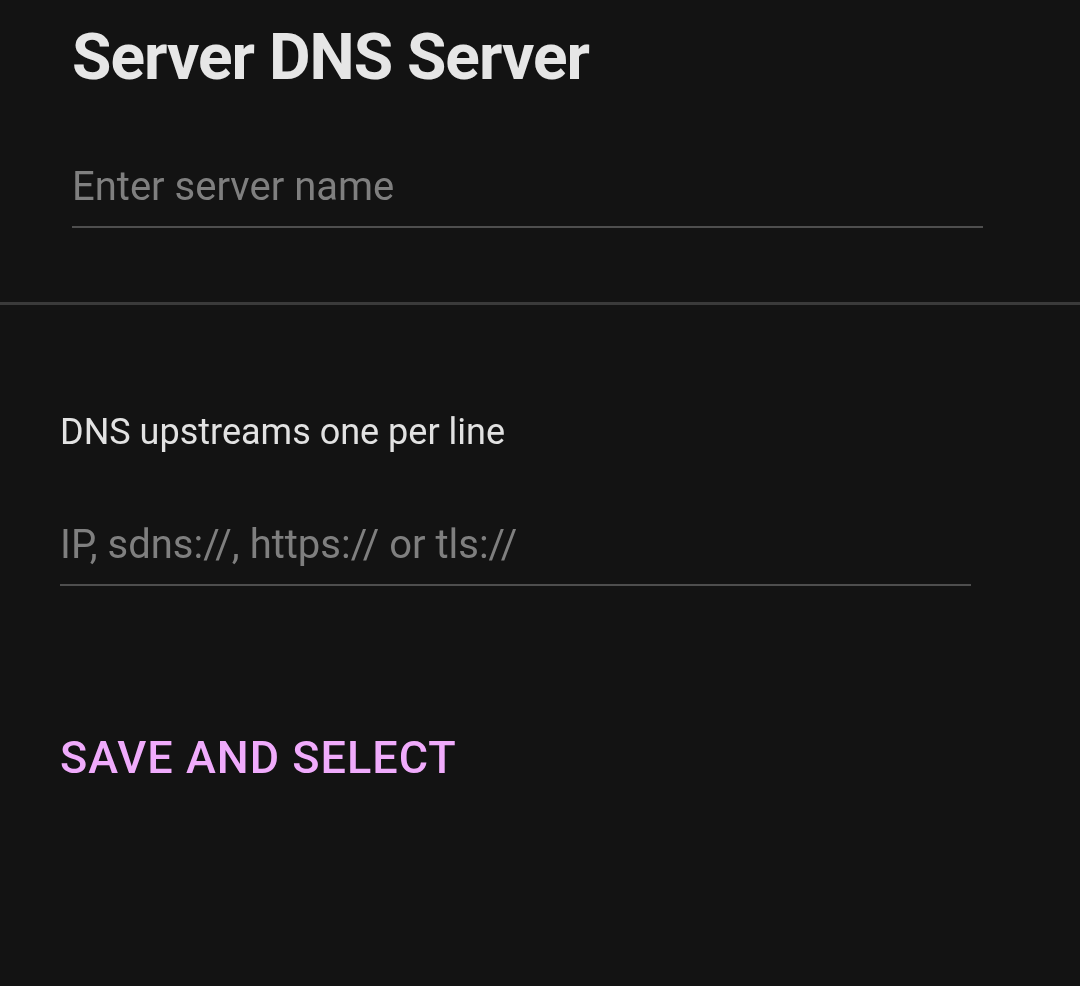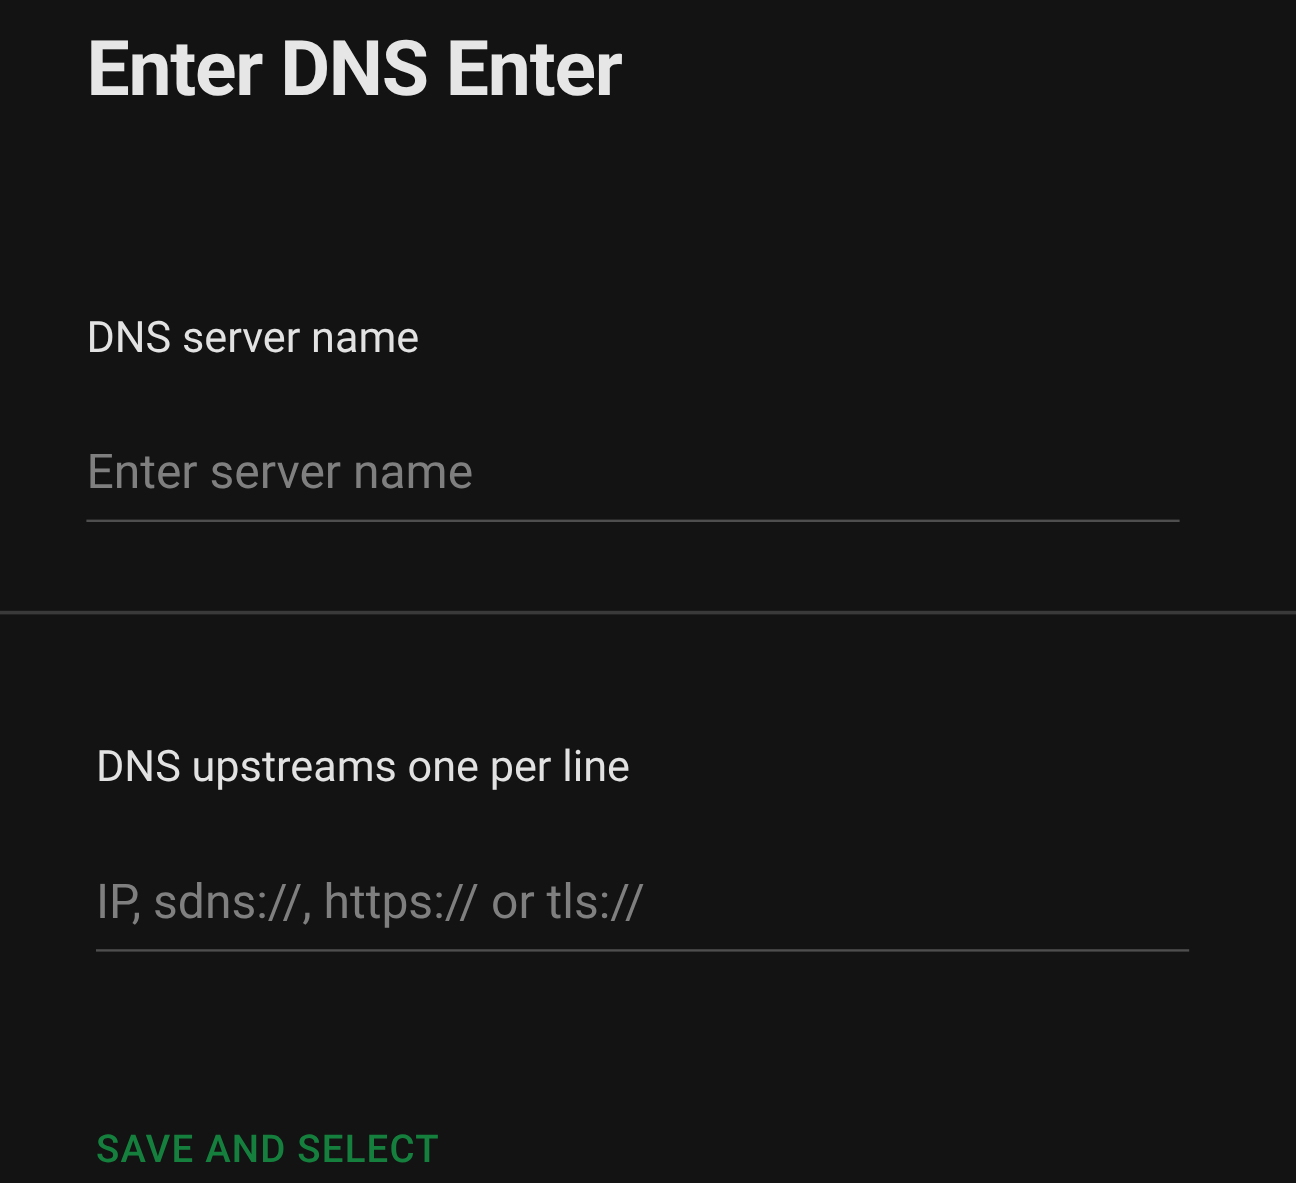--- a/index.html
+++ b/index.html
@@ -24,21 +24,21 @@
     .section-top {
       padding: 0 72px;
     }
     .section-divider {
       border: none;
       border-top: 3px solid #3a3a3a;
       margin: 0;
       width: 100%;
     }
     .section-bottom {
-      padding: 0 80px;
+      padding: 0 60px;
     }
     .field-label {
       color: #e2e2e2;
       font-size: 36px;
       font-weight: 400;
     }
     .label-1 {
       margin-top: 165px;
     }
     .label-2 {
@@ -60,38 +60,37 @@
     .text-input::placeholder {
       color: #7f7f7f;
     }
     .spacer-1 {
       height: 74px;
     }
     .action-button {
       display: inline-block;
       background: transparent;
       border: none;
-      color: #15803d;
-      font-size: 32px;
+      color: #f0abfc;
+      font-size: 45px;
       font-weight: 500;
       font-family: inherit;
       letter-spacing: 1px;
       margin-top: 145px;
       cursor: pointer;
       text-align: center;
       padding: 0;
     }
   </style>
 </head>
 <body>
 
-<h1 class="page-title">Enter DNS Enter</h1>
+<h1 class="page-title">Server DNS Server</h1>
 
 <div class="section-top">
-  <div class="field-label label-1">DNS server name</div>
   <input type="text" class="text-input" placeholder="Enter server name" style="">
 </div>
 
 <div class="spacer-1"></div>
 <hr class="section-divider">
 
 <div class="section-bottom">
   <div class="field-label label-2">DNS upstreams one per line</div>
   <input type="text" class="text-input" placeholder="IP, sdns://, https:// or tls://" style="">
   <button class="action-button">SAVE AND SELECT</button>

